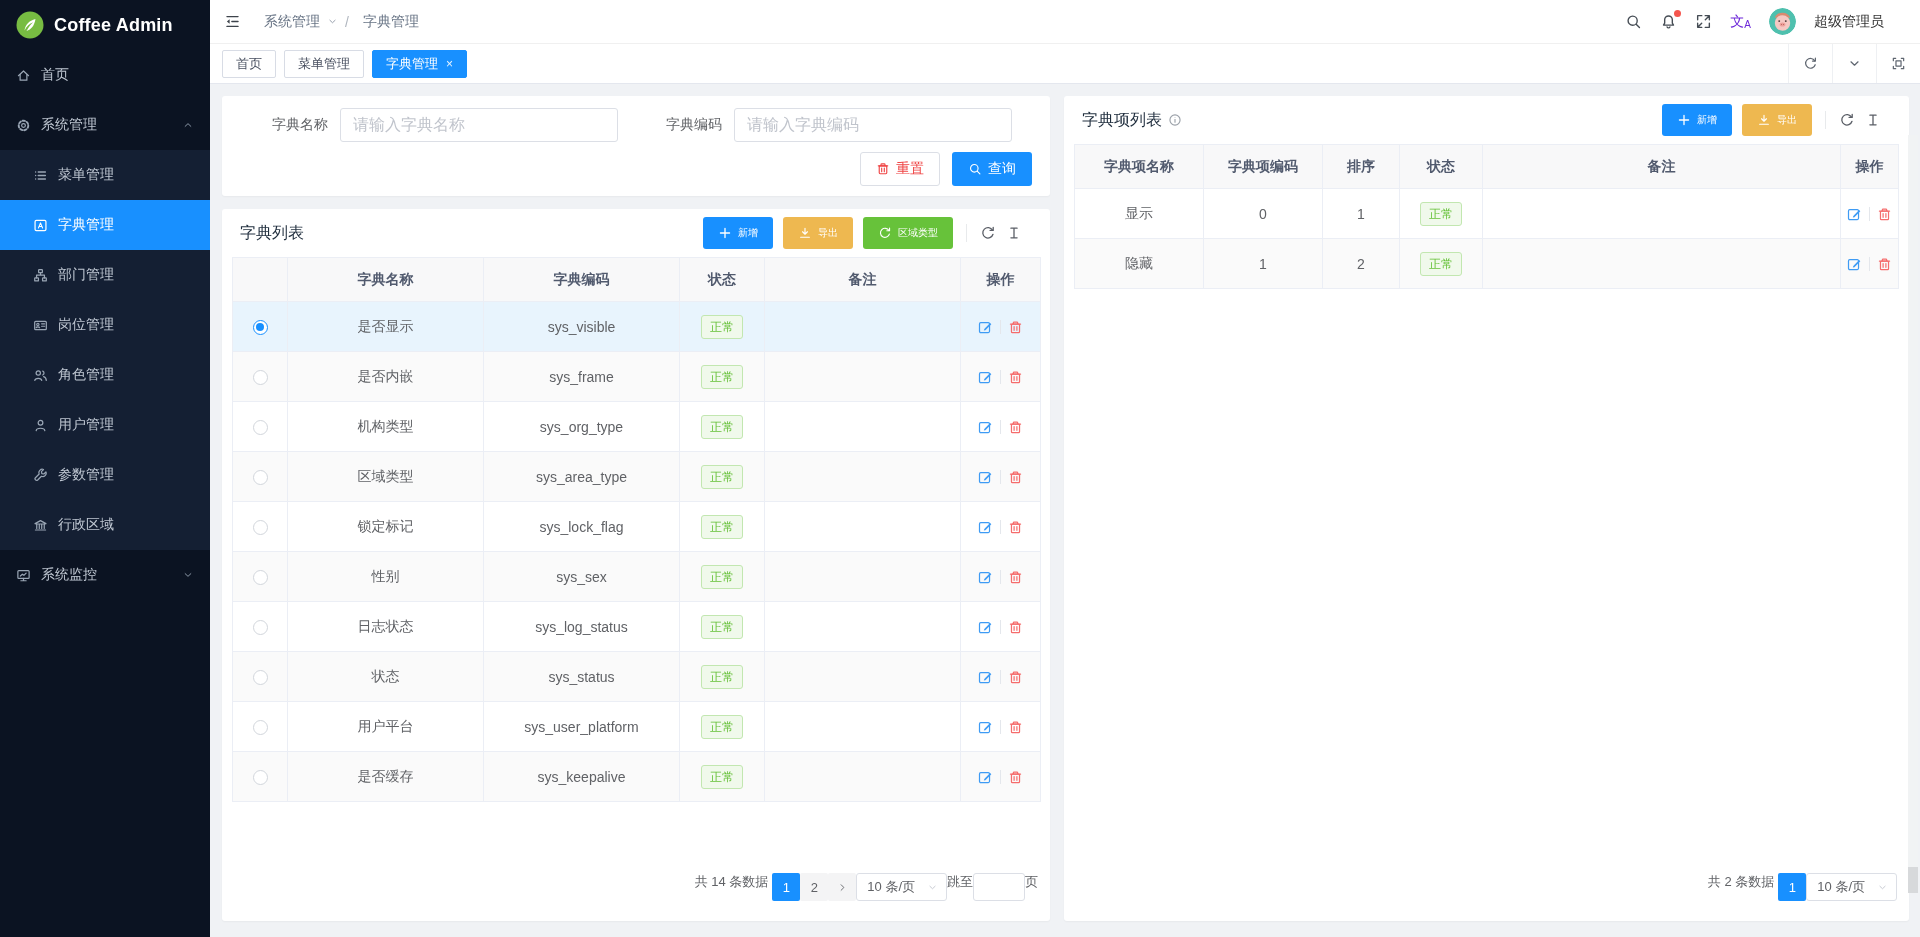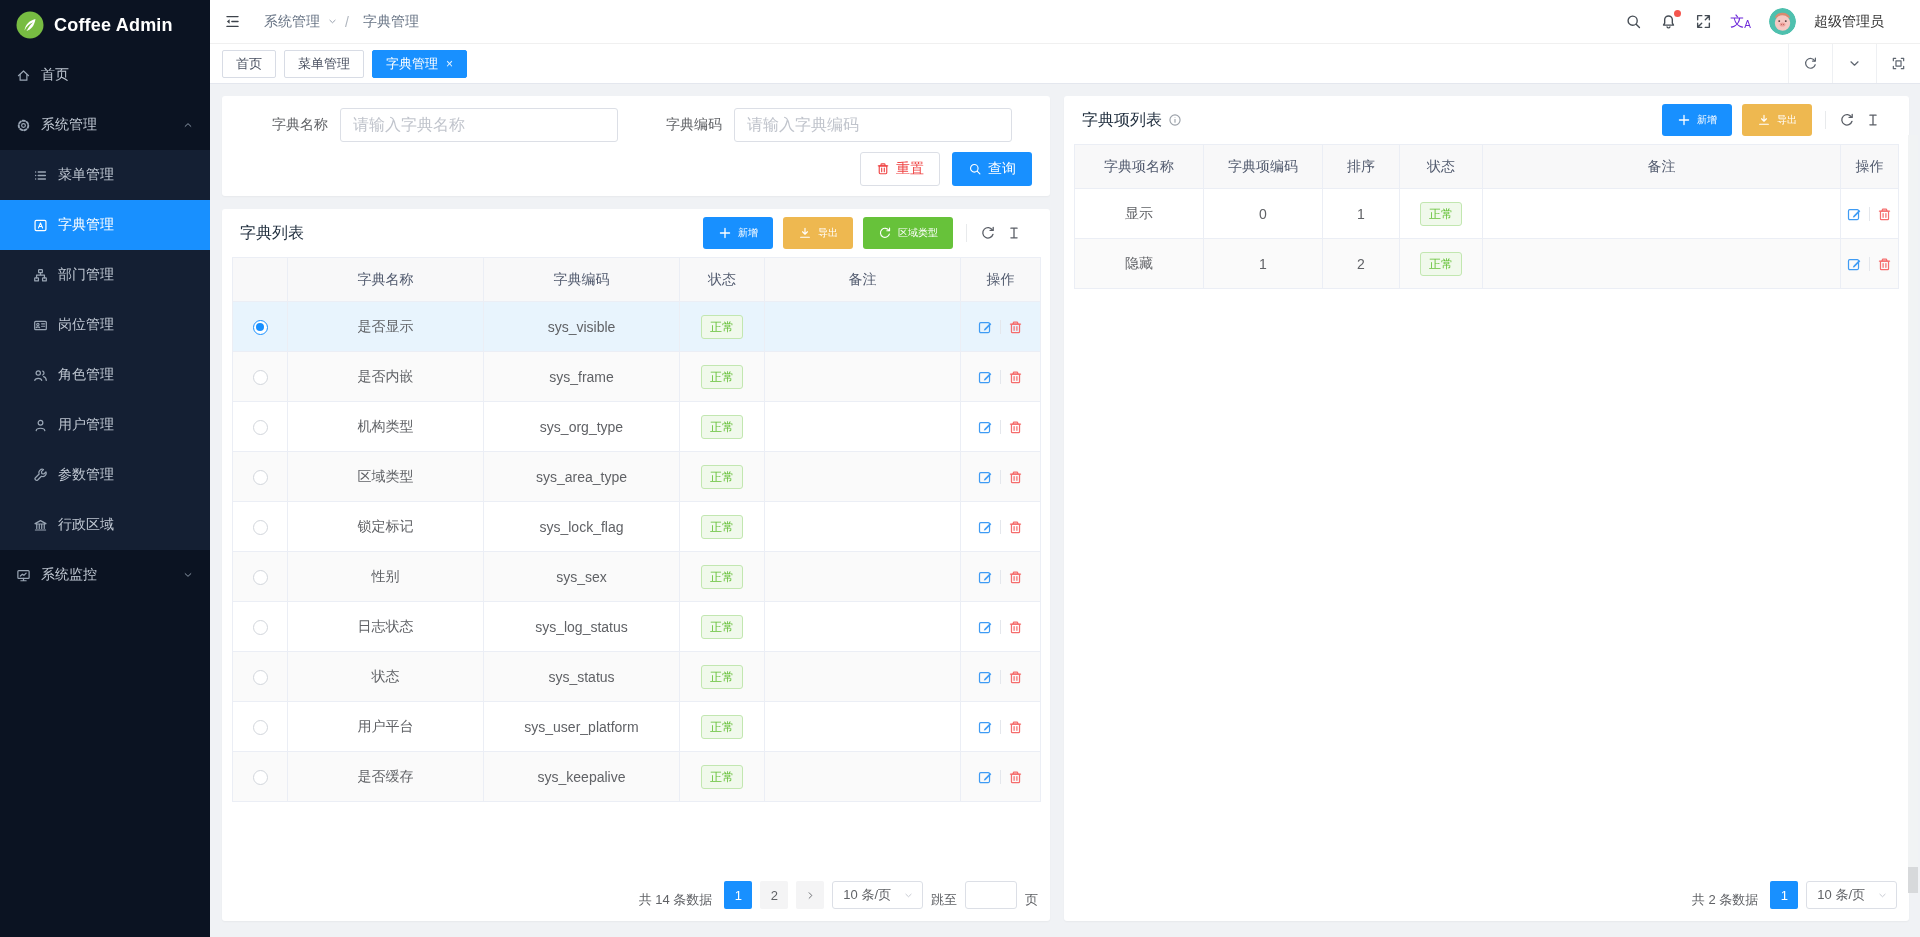--- a/index.html
+++ b/index.html
@@ -74,40 +74,40 @@
   .list-card{flex:1;position:relative;padding:0 10px;display:flex;flex-direction:column;min-height:0}
   .right-card{flex:1;position:relative;padding:0 10px;display:flex;flex-direction:column;min-height:0}
   .card-head{height:48px;flex:none;display:flex;align-items:center;padding:0 8px;gap:10px}
   .card-title{font-size:16px;color:#1f2d3d;font-weight:normal;display:flex;align-items:center;gap:6px}
   .info-ic{display:inline-flex;font-size:14px;color:#9aa0a8;cursor:pointer}
   .head-spacer{flex:1}
   .v-divider{width:1px;height:18px;background:#e8eaec;margin:0 3px}
   .icon-btn{display:inline-flex;font-size:16px;color:#5a5e66;cursor:pointer}
 
   table.grid{width:100%;border-collapse:collapse;table-layout:fixed;font-size:14px;flex:none}
-  table.grid th{height:44px;background:#f8f8f9;color:#515a6e;font-weight:normal;border:1px solid #ebeef5;text-align:center;padding:0 6px}
+  table.grid th{height:44px;background:#f8f8f9;color:#515a6e;font-weight:bold;border:1px solid #ebeef5;text-align:center;padding:0 6px}
   table.grid td{height:50px;border:1px solid #ebeef5;color:#606266;text-align:center;padding:0 6px;background:transparent;overflow:hidden;white-space:nowrap}
   table.grid tbody tr{cursor:pointer}
   table.grid tbody tr:nth-child(even){background:#fafafa}
   table.grid tbody tr.sel{background:#e8f4fd}
   .it-rows td{height:49px}
 
   .radio{width:15px;height:15px;border:1px solid #d2d6dc;border-radius:50%;display:inline-block;background:#fff;position:relative;vertical-align:middle;cursor:pointer}
   .radio.on{border:1.5px solid var(--primary)}
   .radio.on::after{content:'';position:absolute;inset:2.5px;background:var(--primary);border-radius:50%}
 
   .badge{display:inline-block;font-size:12px;line-height:1;padding:5px 8px;border-radius:3px;color:var(--status_green,#67c23a);background:#f0f9eb;border:1px solid #c2e7b0}
 
   .ops{display:inline-flex;align-items:center;gap:7px;vertical-align:middle}
   .op{display:inline-flex;font-size:15px;cursor:pointer}
   .op.edit{color:#3e9bf4}
   .op.del{color:var(--danger)}
   .op-div{width:1px;height:14px;background:#e4e7ec}
 
-  .pager{position:absolute;right:12px;bottom:12px;display:flex;align-items:flex-end;gap:8px;font-size:13px;color:#606266}
+  .pager{position:absolute;right:12px;bottom:20px;display:flex;align-items:flex-start;font-size:13px;color:#606266}
   .pg-total{margin-right:4px}
   .pg-btn{min-width:28px;height:28px;border-radius:2px;background:#f4f4f5;display:inline-flex;align-items:center;justify-content:center;font-size:13px;color:#606266;cursor:pointer;padding:0 6px}
   .pg-btn.active{background:var(--primary);color:#fff}
   .pg-next{font-size:11px}
   .pg-select{height:28px;border:1px solid #dcdfe6;border-radius:3px;display:inline-flex;align-items:center;gap:12px;padding:0 8px 0 10px;background:#fff;color:#606266;cursor:pointer;white-space:nowrap}
   .pg-chev{display:inline-flex;font-size:11px;color:#c0c4cc}
   .pg-jump{width:52px;height:28px;border:1px solid #dcdfe6;border-radius:3px;outline:none;padding:0 6px;font-size:13px;color:#606266}
 
   .page-scroll{position:absolute;right:2px;top:135px;width:10px;height:758px;background:#f1f3f4;z-index:5}
   .page-scroll-thumb{position:absolute;bottom:0;left:0;width:100%;height:26px;background:#d7d9db}

